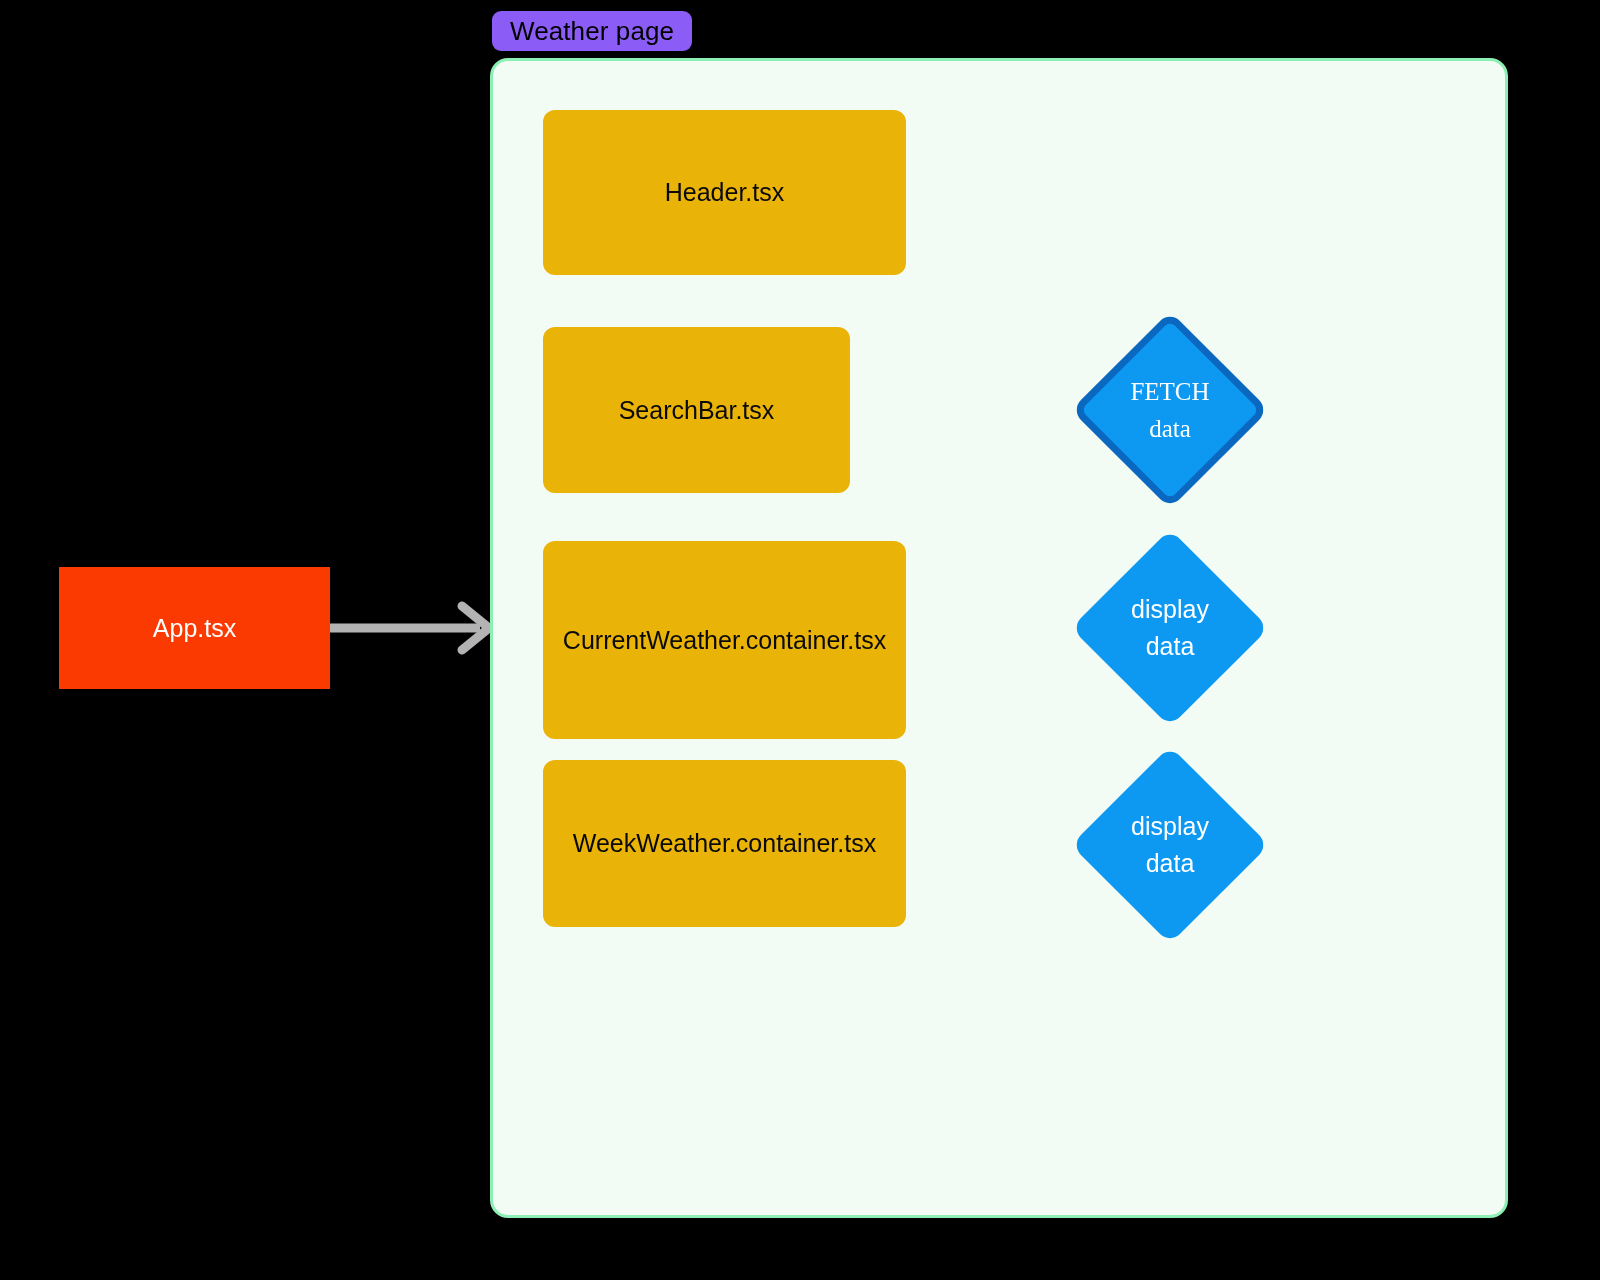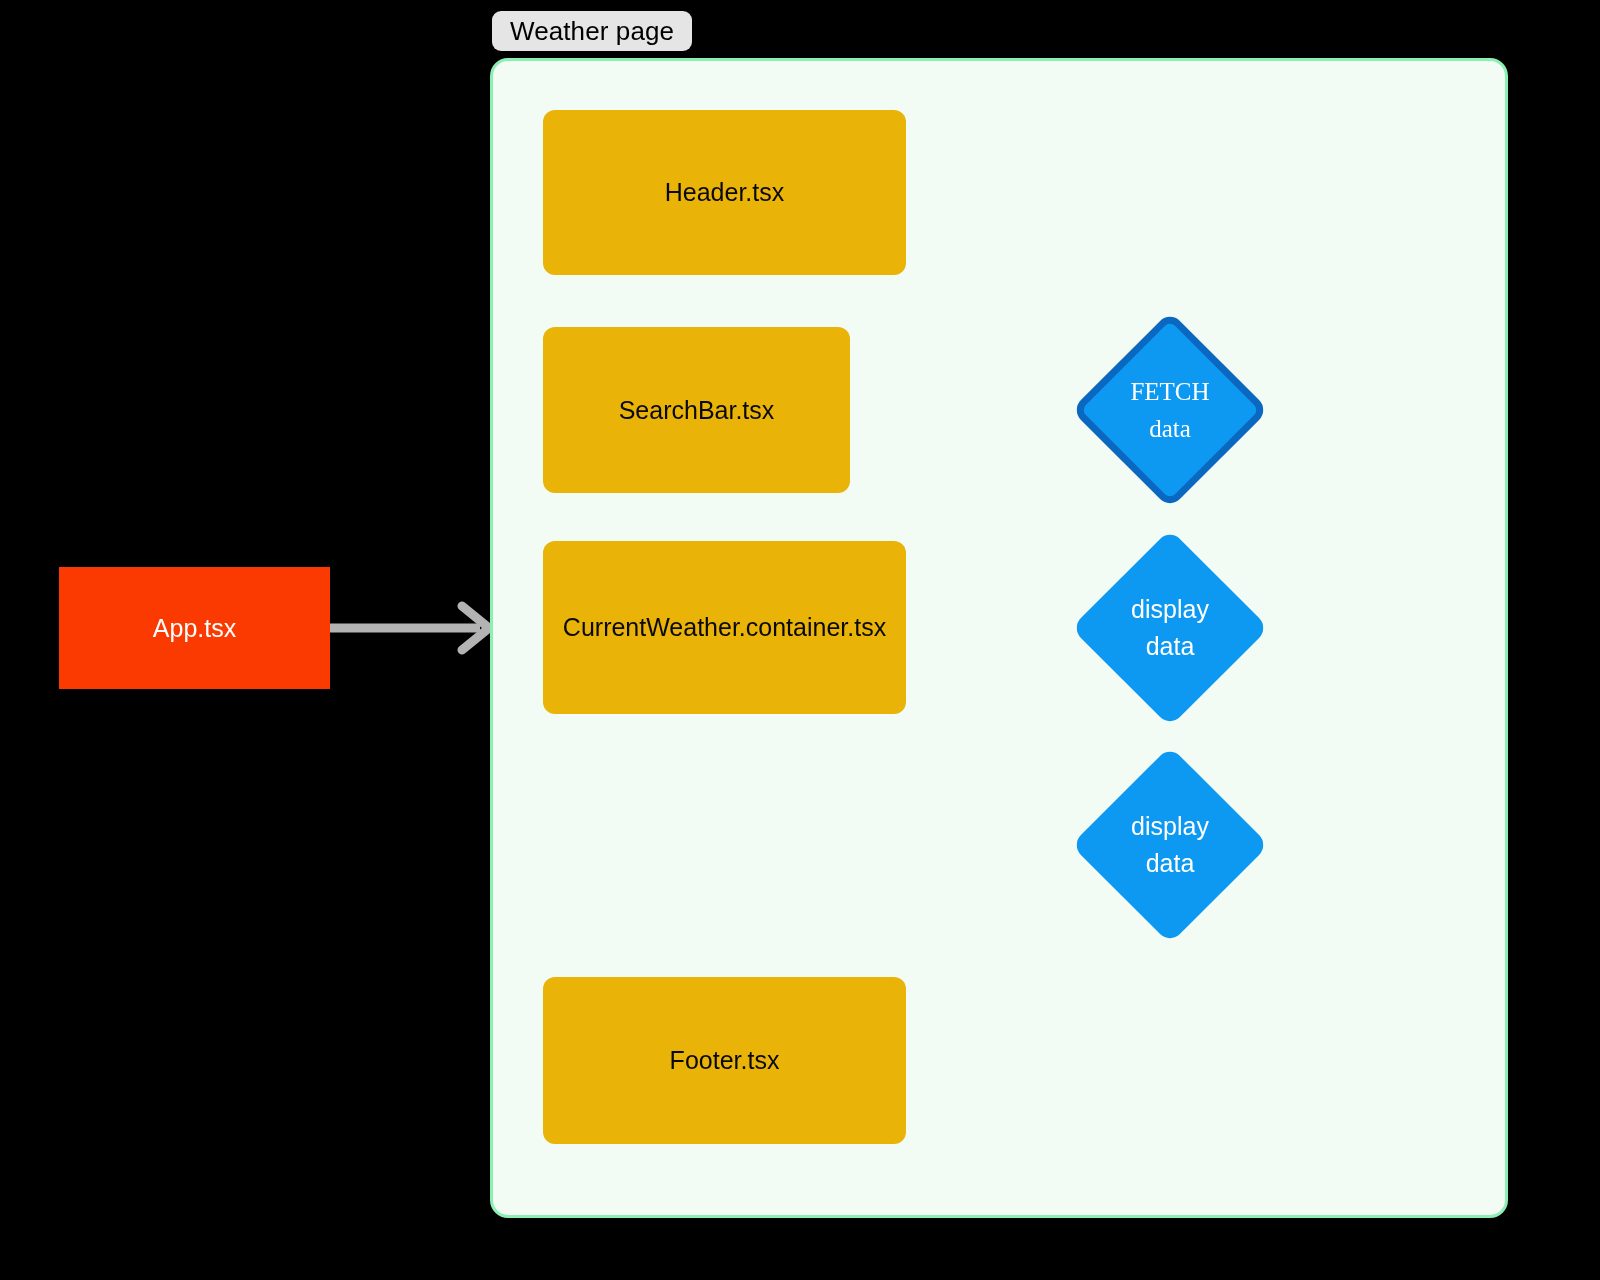--- a/index.html
+++ b/index.html
@@ -37,21 +37,21 @@
   }
 
   .group-label {
     position: absolute;
     left: 492px;
     top: 11px;
     height: 40px;
     padding: 0 18px;
     display: flex;
     align-items: center;
-    background: #e5e5e5;
+    background: #8b5cf6;
     border-radius: 9px;
     font-size: 26px;
     color: #000000;
     letter-spacing: 0.1px;
     white-space: nowrap;
   }
 
   
   .node-rect {
     position: absolute;
@@ -149,24 +149,24 @@
 
   <div class="group-panel"></div>
   <div class="group-label">Weather page</div>
 
   <div class="node-rect node-red" style="left:59px; top:567px; width:271px; height:122px;">App.tsx</div>
 
   <div class="node-rect node-orange" style="left:543px; top:110px; width:363px; height:165px;">Header.tsx</div>
 
   <div class="node-rect node-orange" style="left:543px; top:327px; width:307px; height:166px;">SearchBar.tsx</div>
 
-  <div class="node-rect node-orange" style="left:543px; top:541px; width:363px; height:173px; padding-left:30px; padding-right:30px;">CurrentWeather.container.tsx</div>
+  <div class="node-rect node-orange" style="left:543px; top:541px; width:363px; height:198px; padding-left:30px; padding-right:30px;">CurrentWeather.container.tsx</div>
 
+  <div class="node-rect node-orange" style="left:543px; top:760px; width:363px; height:167px;">WeekWeather.container.tsx</div>
 
-  <div class="node-rect node-orange" style="left:543px; top:977px; width:363px; height:167px;">Footer.tsx</div>
 
   <div class="node-diamond bordered" style="left:1100px; top:340px; width:140px; height:140px;font-family:Liberation Serif, serif;">
     <div class="dia-shape"></div>
     <div class="dia-text">
       <span>FETCH</span>
       <span>data</span>
     </div>
   </div>
 
   <div class="node-diamond" style="left:1100px; top:558px; width:140px; height:140px;">

